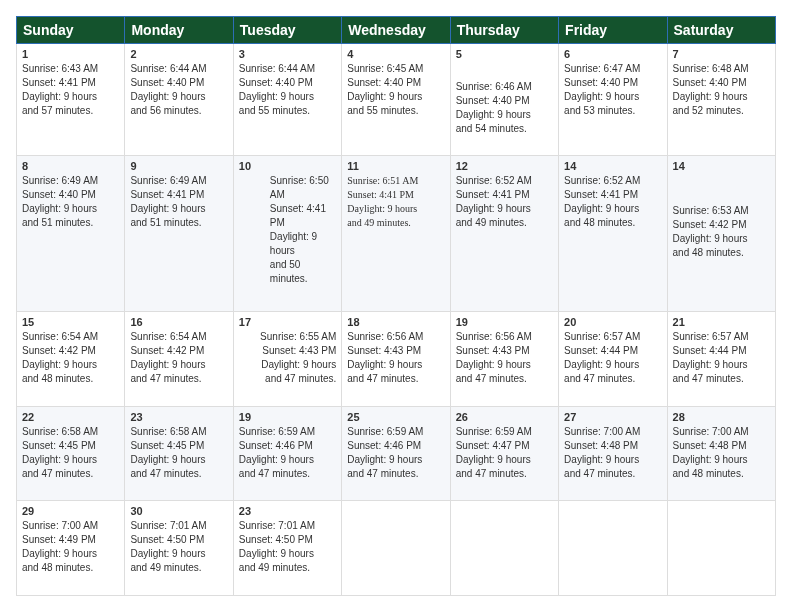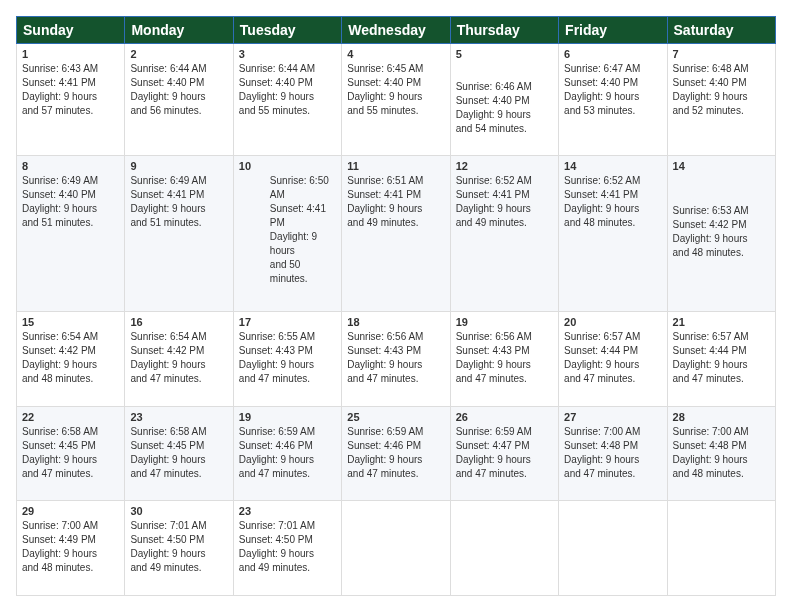--- a/index.html
+++ b/index.html
@@ -171,21 +171,21 @@
           </td>
           <td>
             <span class="day-number">10</span>
             <div class="day-info" style="white-space: pre-line; margin-left: 31px;">Sunrise: 6:50 AM
 Sunset: 4:41 PM
 Daylight: 9 hours
 and 50 minutes.</div>
           </td>
           <td>
             <span class="day-number">11</span>
-            <div class="day-info" style="white-space: pre-line;">Sunrise: 6:51 AM
+            <div class="day-info" style="white-space: pre-line; font-family: Liberation Serif, serif;">Sunrise: 6:51 AM
 Sunset: 4:41 PM
 Daylight: 9 hours
 and 49 minutes.</div>
           </td>
           <td>
             <span class="day-number">12</span>
             <div class="day-info" style="white-space: pre-line;">Sunrise: 6:52 AM
 Sunset: 4:41 PM
 Daylight: 9 hours
 and 49 minutes.</div>
@@ -215,21 +215,21 @@
           </td>
           <td>
             <span class="day-number">16</span>
             <div class="day-info" style="white-space: pre-line;">Sunrise: 6:54 AM
 Sunset: 4:42 PM
 Daylight: 9 hours
 and 47 minutes.</div>
           </td>
           <td>
             <span class="day-number">17</span>
-            <div class="day-info" style="white-space: pre-line;">Sunrise: 6:55 AM
+            <div class="day-info" style="white-space: pre-line; text-align: right;">Sunrise: 6:55 AM
 Sunset: 4:43 PM
 Daylight: 9 hours
 and 47 minutes.</div>
           </td>
           <td>
             <span class="day-number">18</span>
             <div class="day-info" style="white-space: pre-line;">Sunrise: 6:56 AM
 Sunset: 4:43 PM
 Daylight: 9 hours
 and 47 minutes.</div>

